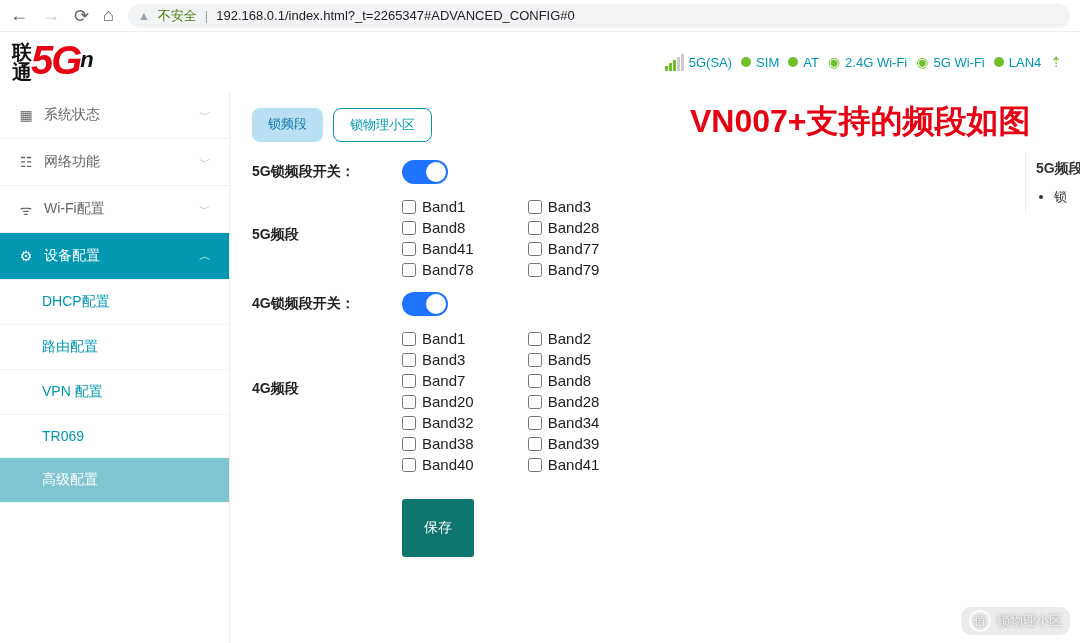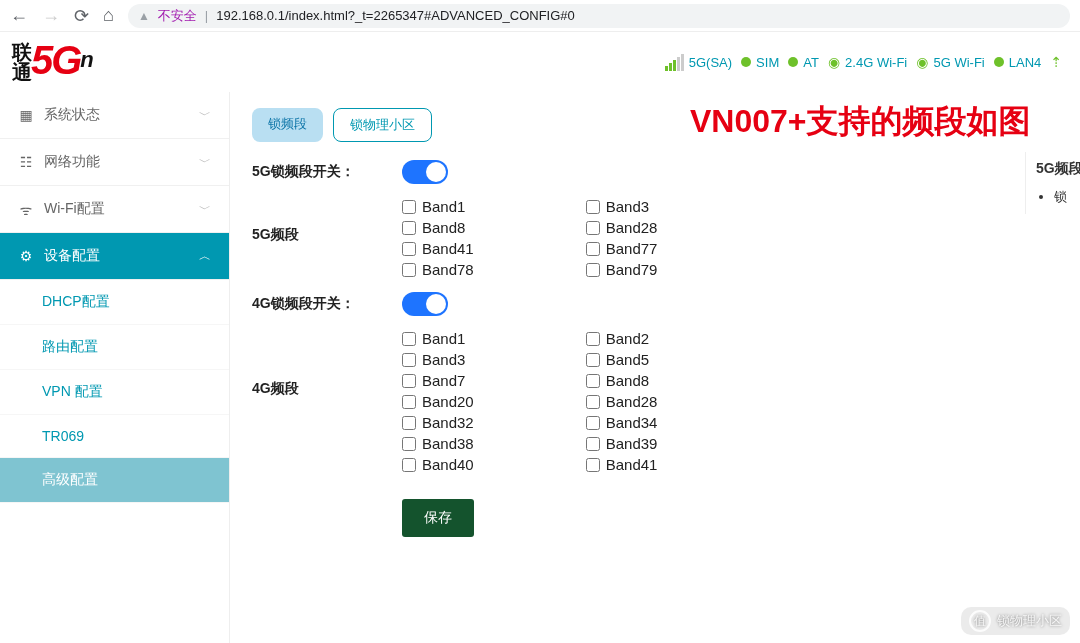--- a/index.html
+++ b/index.html
@@ -3,21 +3,21 @@
 <meta charset="utf-8">
 <style>
   * { box-sizing: border-box; margin: 0; padding: 0; }
   body { font-family: Arial, "Microsoft YaHei", sans-serif; font-size: 14px; color: #333; background: #fff; width: 1080px; height: 643px; overflow: hidden; position: relative; }
 
   
   .browser-bar { height: 32px; display: flex; align-items: center; padding: 0 10px; gap: 14px; border-bottom: 1px solid #eee; }
   .browser-bar .nav-btn { color: #5f6368; font-size: 18px; cursor: pointer; }
   .addr-box { flex: 1; display: flex; align-items: center; gap: 8px; background: #f1f3f4; border-radius: 14px; height: 24px; padding: 0 10px; font-size: 13px; color: #5f6368; }
   .addr-box .warn { color: #9aa0a6; font-size: 12px; }
-  .addr-box .insecure { color: #a21caf; font-size: 13px; }
+  .addr-box .insecure { color: #4d7c0f; font-size: 13px; }
   .addr-box .url { color: #202124; font-size: 13px; }
 
   
   .page-header { height: 60px; display: flex; align-items: center; justify-content: space-between; padding: 0 18px 0 12px; }
   .logo { display: flex; align-items: flex-start; }
   .logo-cn { font-size: 20px; font-weight: bold; color: #111; line-height: 1; letter-spacing: -1px; }
   .logo-5g { font-size: 40px; font-weight: 800; color: #e60012; font-style: italic; letter-spacing: -2px; line-height: 0.9; }
   .logo-n { font-size: 22px; font-weight: 700; color: #111; font-style: italic; vertical-align: top; }
   .status-row { display: flex; align-items: center; gap: 9px; font-size: 13px; color: #0098b1; }
   .status-item { display: flex; align-items: center; gap: 5px; }
@@ -50,26 +50,26 @@
   .tab.inactive { border: 1px solid #0098b1; color: #0098b1; background: #fff; }
 
   .annot { position: absolute; top: 8px; left: 460px; font-size: 32px; font-weight: 700; color: #e60012; white-space: nowrap; }
 
   .form-row { display: flex; align-items: center; margin-bottom: 14px; }
   .form-row.top { align-items: flex-start; }
   .form-label { width: 150px; font-size: 14px; color: #222; font-weight: 600; }
   .toggle { width: 46px; height: 24px; border-radius: 12px; background: #1e74ff; position: relative; cursor: pointer; }
   .toggle::after { content:""; position:absolute; right:2px; top:2px; width:20px; height:20px; border-radius:50%; background:#fff; }
 
-  .band-cols { display: flex; gap: 112px; }
+  .band-cols { display: flex; gap: 54px; }
   .band-col { display: flex; flex-direction: column; gap: 4px; }
   .chk { display: flex; align-items: center; gap: 6px; font-size: 15px; color: #222; }
   .chk input { width: 14px; height: 14px; }
 
-  .save-btn { margin-top: 12px; margin-left: 150px; background: #14532d; color: #fff; border: none; border-radius: 3px; padding: 10px 22px; font-size: 14px; cursor: pointer; }
+  .save-btn { margin-top: 12px; margin-left: 150px; background: #0f766e; color: #fff; border: none; border-radius: 3px; padding: 20px 22px; font-size: 14px; cursor: pointer; }
 
   .side-info { position: absolute; right: -45px; top: 60px; width: 100px; border-left: 1px solid #eee; padding: 8px 10px; background:#fff; }
   .side-info .hd { font-weight: 700; font-size: 14px; }
   .side-info ul { margin-top: 10px; padding-left: 18px; font-size: 13px; }
 
   .watermark { position: absolute; right: 10px; bottom: 8px; color: rgba(255,255,255,.85); font-size: 13px; text-shadow: 0 0 3px rgba(0,0,0,.5); display:flex; align-items:center; gap:6px; background: rgba(0,0,0,.08); padding: 3px 8px; border-radius: 10px; }
   .wm-circle { width: 22px; height: 22px; border-radius: 50%; border: 2px solid rgba(255,255,255,.85); display:flex; align-items:center; justify-content:center; font-size:12px; }
 
   .icon16 { width:16px; height:16px; display:inline-flex; align-items:center; justify-content:center; font-size:14px; }
 </style>

